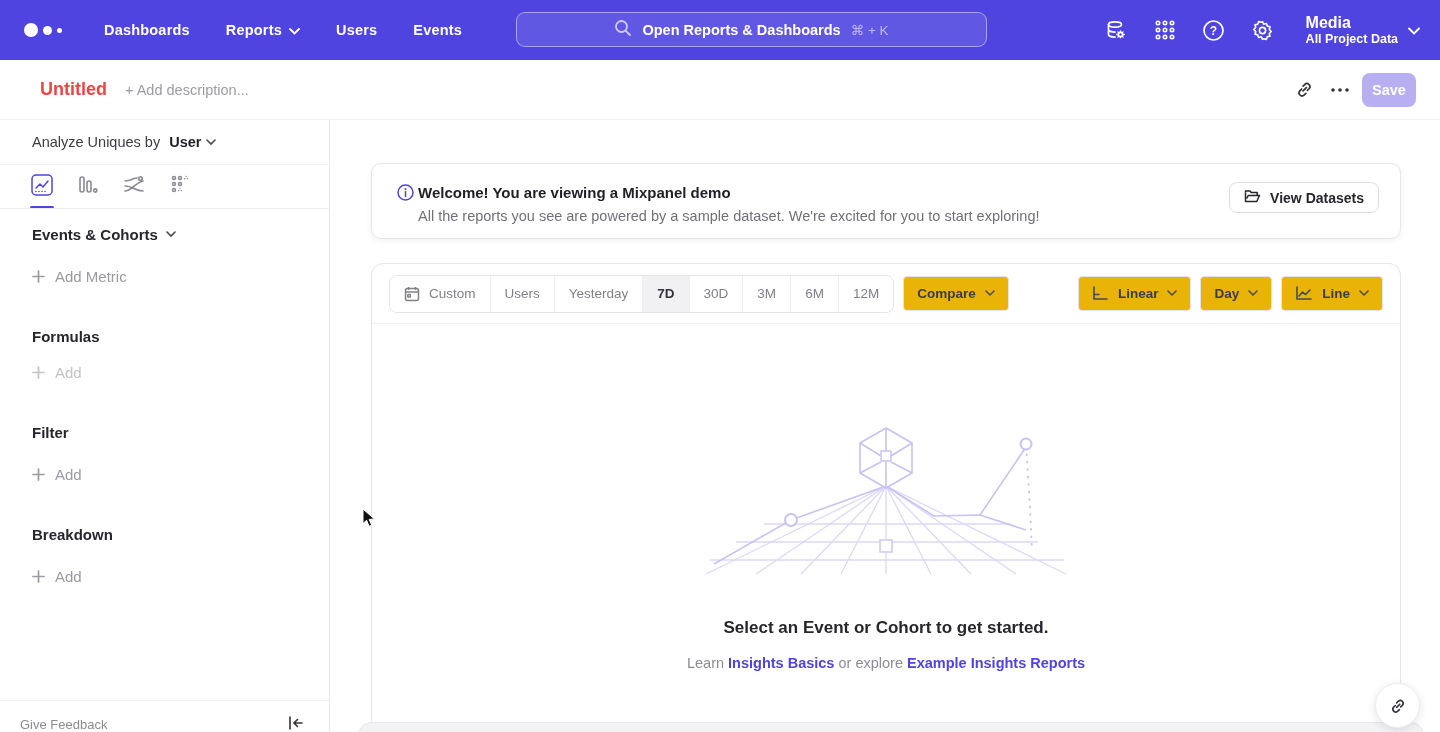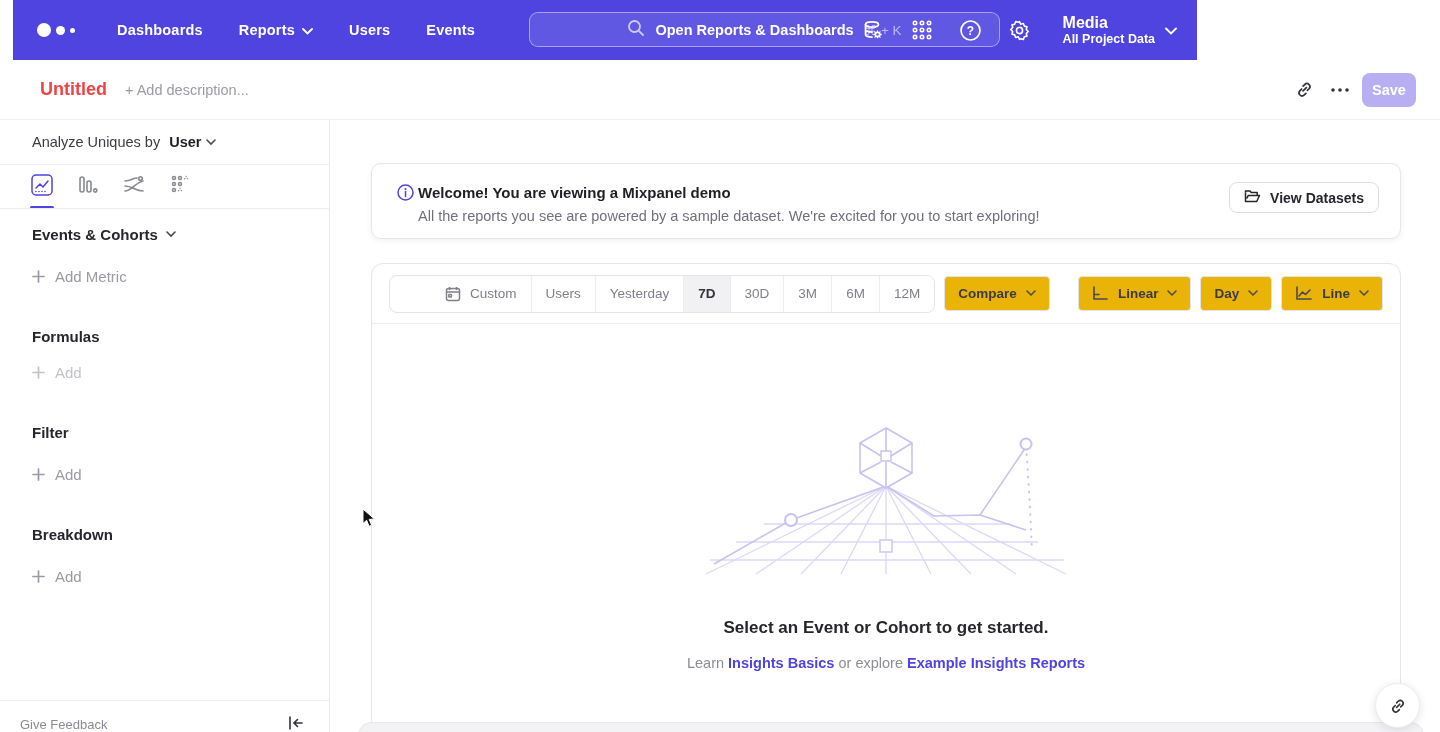--- a/index.html
+++ b/index.html
@@ -1,22 +1,22 @@
 <!DOCTYPE html>
 <html><head>
 <meta charset="utf-8">
 <style>
   * { margin:0; padding:0; box-sizing:border-box; }
   html,body { background:#fff; }
   .page { width:1440px; height:732px; position:relative; overflow:hidden;
           font-family:"Liberation Sans", sans-serif; background:#fff; color:#26262c; }
 
   
-  .topnav { position:absolute; top:0; left:0; width:1184px; height:60px;
-            background:#4f44e0; display:flex; align-items:center;margin-left:13px; }
+  .topnav { position:absolute; top:0; left:0; width:1440px; height:60px;
+            background:#4f44e0; display:flex; align-items:center; }
   .logo { display:flex; align-items:center; gap:5px; margin-left:24px; width:46px; cursor:pointer; }
   .logo i { background:#fff; border-radius:50%; display:block; }
   .logo .d1{ width:14px; height:14px; } .logo .d2{ width:9px; height:9px; } .logo .d3{ width:5px; height:5px; }
   .navitems { display:flex; align-items:center; gap:36px; margin-left:34px; }
   .navitem { color:#fff; font-size:14.5px; font-weight:700; letter-spacing:.2px; cursor:pointer;
              display:flex; align-items:center; gap:7px; }
   .searchpill { position:absolute; left:516px; top:12px; width:471px; height:35px;
                 background:rgba(255,255,255,0.10); border:1px solid rgba(255,255,255,0.45);
                 border-radius:9px; display:flex; align-items:center; justify-content:center;
                 gap:10px; cursor:pointer; }
@@ -66,21 +66,21 @@
   .banner .binfo { position:absolute; left:25px; top:20px; }
   .banner .btitle { position:absolute; left:46px; top:20px; font-size:15px; font-weight:700; color:#1f1f26; }
   .banner .bsub { position:absolute; left:46px; top:44px; font-size:14.5px; color:#70707a; }
   .viewds { position:absolute; right:21px; top:18px; height:31px; padding:0 14px; background:#fff;
             border:1px solid #dcdce3; border-radius:8px; display:flex; align-items:center; gap:9px;
             font-size:14px; font-weight:700; color:#26262c; cursor:pointer; }
 
   .reportcard { position:absolute; top:263px; left:371px; width:1030px; height:500px; background:#fff;
                 border:1px solid #e5e5ea; border-radius:12px; }
   .toolbar { position:absolute; top:12px; left:17px; right:17px; height:35px; display:flex; align-items:center; }
-  .segg { display:flex; border:1px solid #e3e3e9; border-radius:8px; overflow:hidden; height:38px;padding-left:41px; }
+  .segg { display:flex; border:1px solid #e3e3e9; border-radius:8px; overflow:hidden; height:38px; }
   .seg { display:flex; align-items:center; gap:9px; padding:0 14px; font-size:13.5px; color:#80808a;
          border-right:1px solid #ececf1; cursor:pointer; background:#fff; }
   .seg:last-child { border-right:none; }
   .seg.sel { background:#f1f1f4; color:#33333a; font-weight:700;align-items:center; }
   .ddbtn { height:35px; border:1px solid #e3e3e9; border-radius:4px; background:#eab308; display:flex;
            align-items:center; gap:9px; padding:0 13px; font-size:13.5px; font-weight:700; color:#3c3c44;
            cursor:pointer; }
   .compare { margin-left:9px; }
   .tright { margin-left:auto; display:flex; gap:9px; }
   .tooldiv { position:absolute; top:59px; left:0; width:1028px; height:1px; background:#ececf1; }

